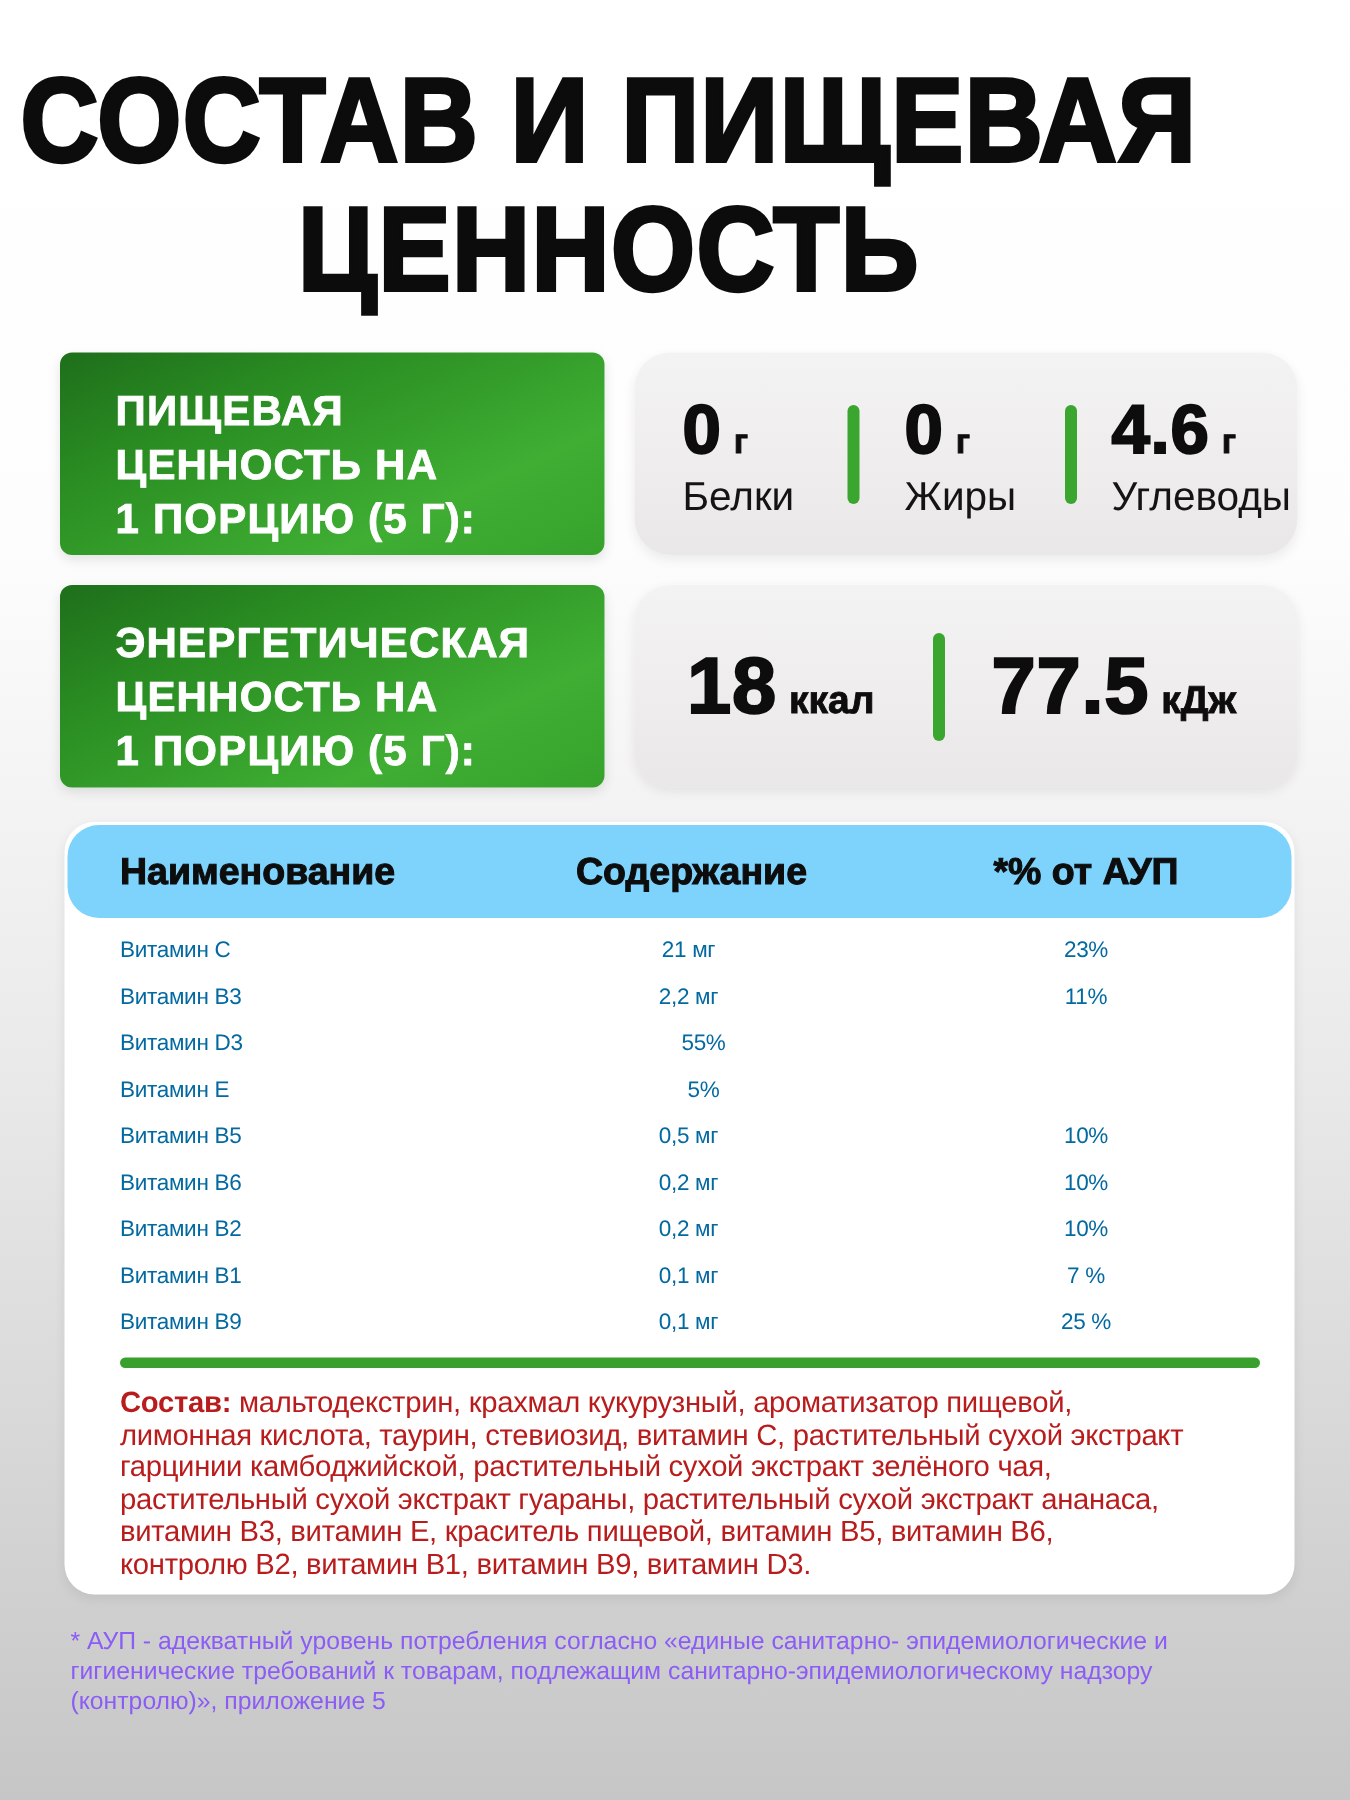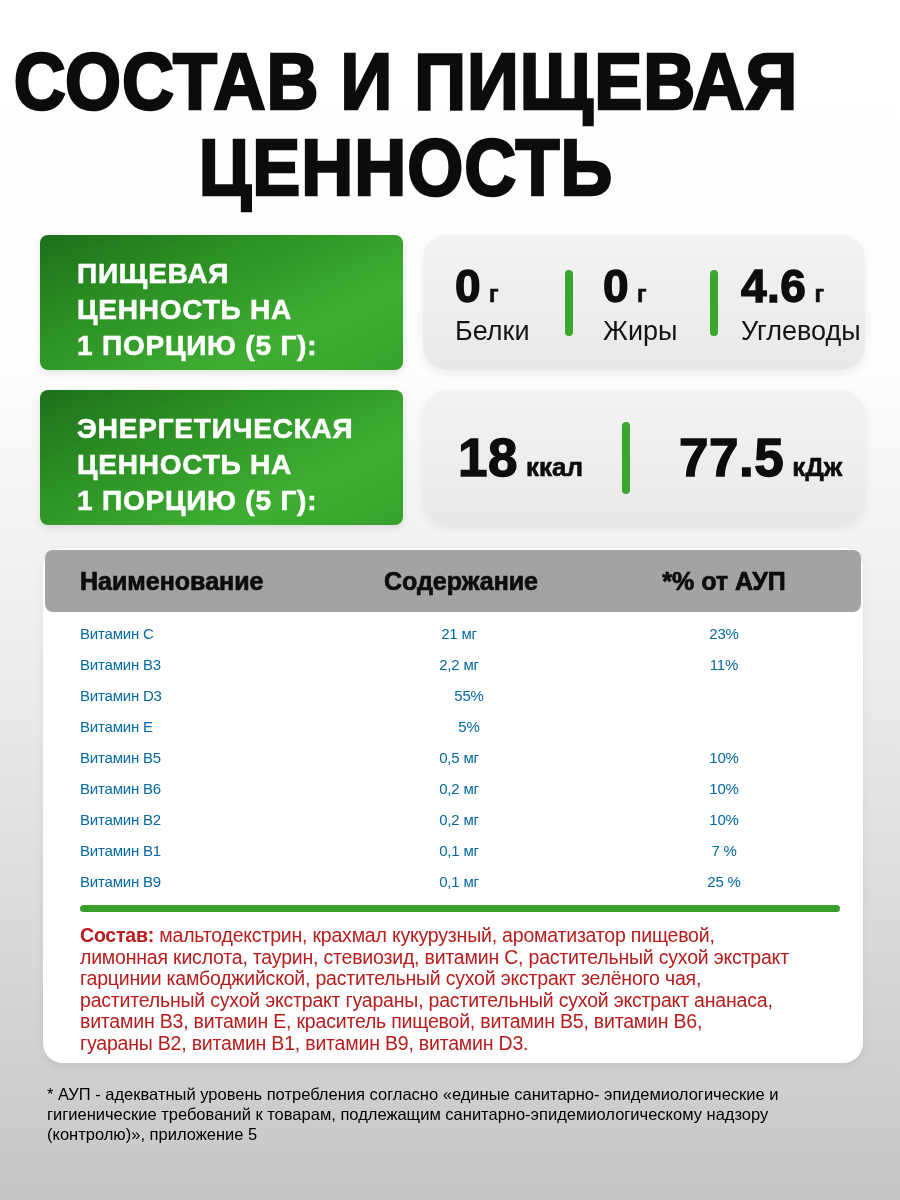--- a/index.html
+++ b/index.html
@@ -38,36 +38,36 @@
   }
   .p1 { top:235px; }
   .p2 { top:390px; }
   .vdiv { width:8px; height:66px; border-radius:5px; background:#3aa62f; flex:none; }
   .vdiv-tall { height:72px; }
   .item { display:flex; flex-direction:column; align-items:flex-start; box-sizing:border-box; }
   .m1 { width:142px; padding-left:32px; }
   .m2 { width:137px; padding-left:30px; }
   .m3 { flex:1; padding-left:23px; }
   .e1 { width:199px; padding-left:35px; }
-  .e2 { flex:1; padding-left:49px; }
+  .e2 { flex:1; padding-left:31px; }
   .num-row { display:flex; align-items:baseline; }
   .num { font-size:46px; font-weight:800; color:#0d0d0d; -webkit-text-stroke:1.4px #0d0d0d; letter-spacing:0.5px; }
   .unit { font-size:23px; font-weight:800; color:#0d0d0d; margin-left:8px; -webkit-text-stroke:0.6px #0d0d0d; }
   .item-label { font-size:27px; font-weight:400; color:#141414; margin-top:3px; }
   .p2 .num { font-size:53px; }
   .p2 .unit { font-size:26px; }
 
   
   .card {
     position:absolute; top:548px; left:43px; width:820px; height:515px;
     background:#ffffff; border-radius:20px; box-shadow:0 3px 8px rgba(0,0,0,0.07);
     box-sizing:border-box;
   }
   .thead {
-    margin:2px; height:62px; border-radius:8px; background:#a3a3a3;
+    margin:2px; height:62px; border-radius:21px; background:#7dd3fc;
     display:grid; grid-template-columns:310px 212px 1fr; align-items:center;
   }
   .th { font-size:25px; font-weight:800; color:#0d0d0d; -webkit-text-stroke:0.7px #0d0d0d; }
   .th-name { padding-left:35px; }
   .th-content { text-align:center; }
   .th-percent { text-align:center; padding-left:20px; }
 
   .rows { margin-top:6px; }
   .trow {
     display:grid; grid-template-columns:310px 212px 1fr; align-items:center;
@@ -75,21 +75,21 @@
   }
   .td-name { padding-left:37px; }
   .td-content { text-align:center; }
   .td-percent { text-align:center; padding-left:20px; }
 
   .hr-green { margin:8px 23px 0 37px; width:760px; height:7px; border-radius:4px; background:#3aa02d; }
 
   .composition { margin:13px 28px 0 37px; font-size:19.5px; line-height:21.5px; color:#b91c1c; letter-spacing:-0.2px; }
   .comp-label { font-weight:700; }
 
-  .footnote { position:absolute; top:1084px; left:47px; width:810px; font-size:16.5px; line-height:20px; color:#000000; }
+  .footnote { position:absolute; top:1084px; left:47px; width:810px; font-size:16.5px; line-height:20px; color:#8b5cf6; }
 </style>
 </head>
 <body>
 
 <div class="page">
 
   <div class="title">
     <div class="title-line">СОСТАВ И ПИЩЕВАЯ</div>
     <div class="title-line">ЦЕННОСТЬ</div>
   </div>
@@ -211,21 +211,21 @@
       </div>
 
     <div class="hr-green"></div>
 
     <div class="composition">
       <div class="comp-line"><b class="comp-label">Состав:</b> <span>мальтодекстрин, крахмал кукурузный, ароматизатор пищевой,</span></div>
       <div class="comp-line">лимонная кислота, таурин, стевиозид, витамин C, растительный сухой экстракт</div>
       <div class="comp-line">гарцинии камбоджийской, растительный сухой экстракт зелёного чая,</div>
       <div class="comp-line">растительный сухой экстракт гуараны, растительный сухой экстракт ананаса,</div>
       <div class="comp-line">витамин B3, витамин E, краситель пищевой, витамин B5, витамин B6,</div>
-      <div class="comp-line">гуараны B2, витамин B1, витамин B9, витамин D3.</div>
+      <div class="comp-line">контролю B2, витамин B1, витамин B9, витамин D3.</div>
     </div>
   </div>
 
   <div class="footnote">
     <div>* АУП - адекватный уровень потребления согласно «единые санитарно- эпидемиологические и</div>
     <div>гигиенические требований к товарам, подлежащим санитарно-эпидемиологическому надзору</div>
     <div>(контролю)», приложение 5</div>
   </div>
 
 </div>

